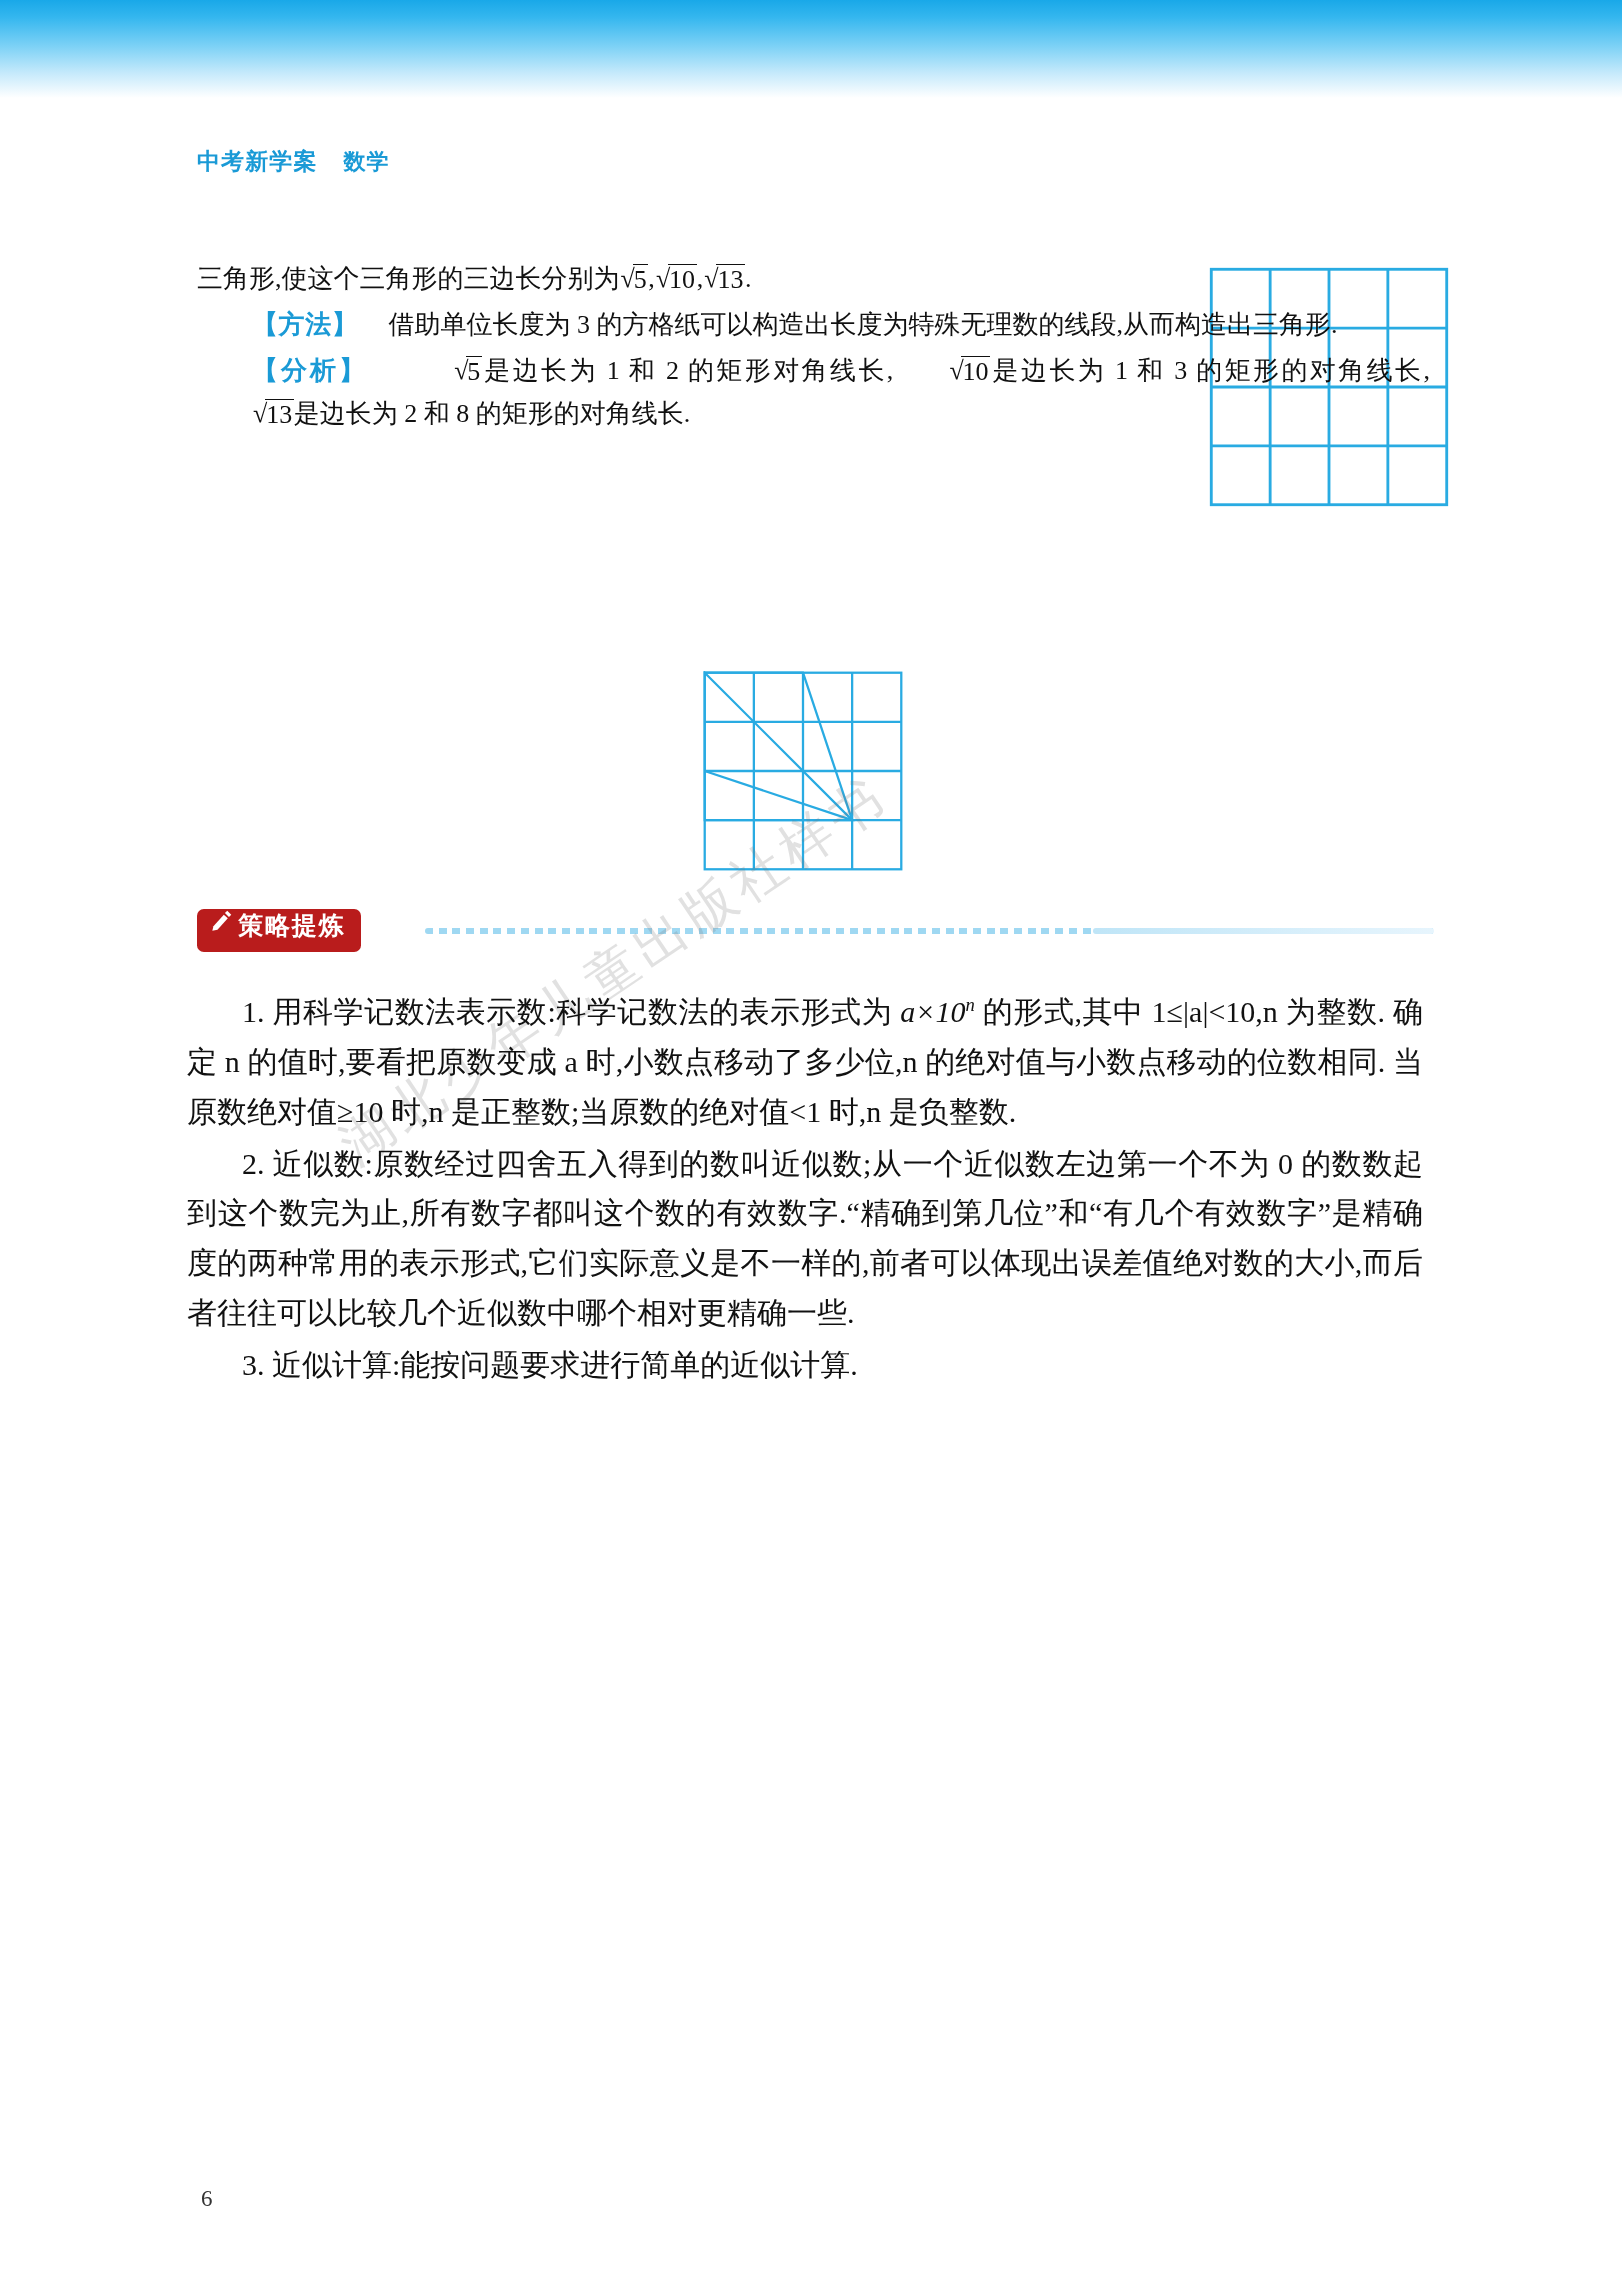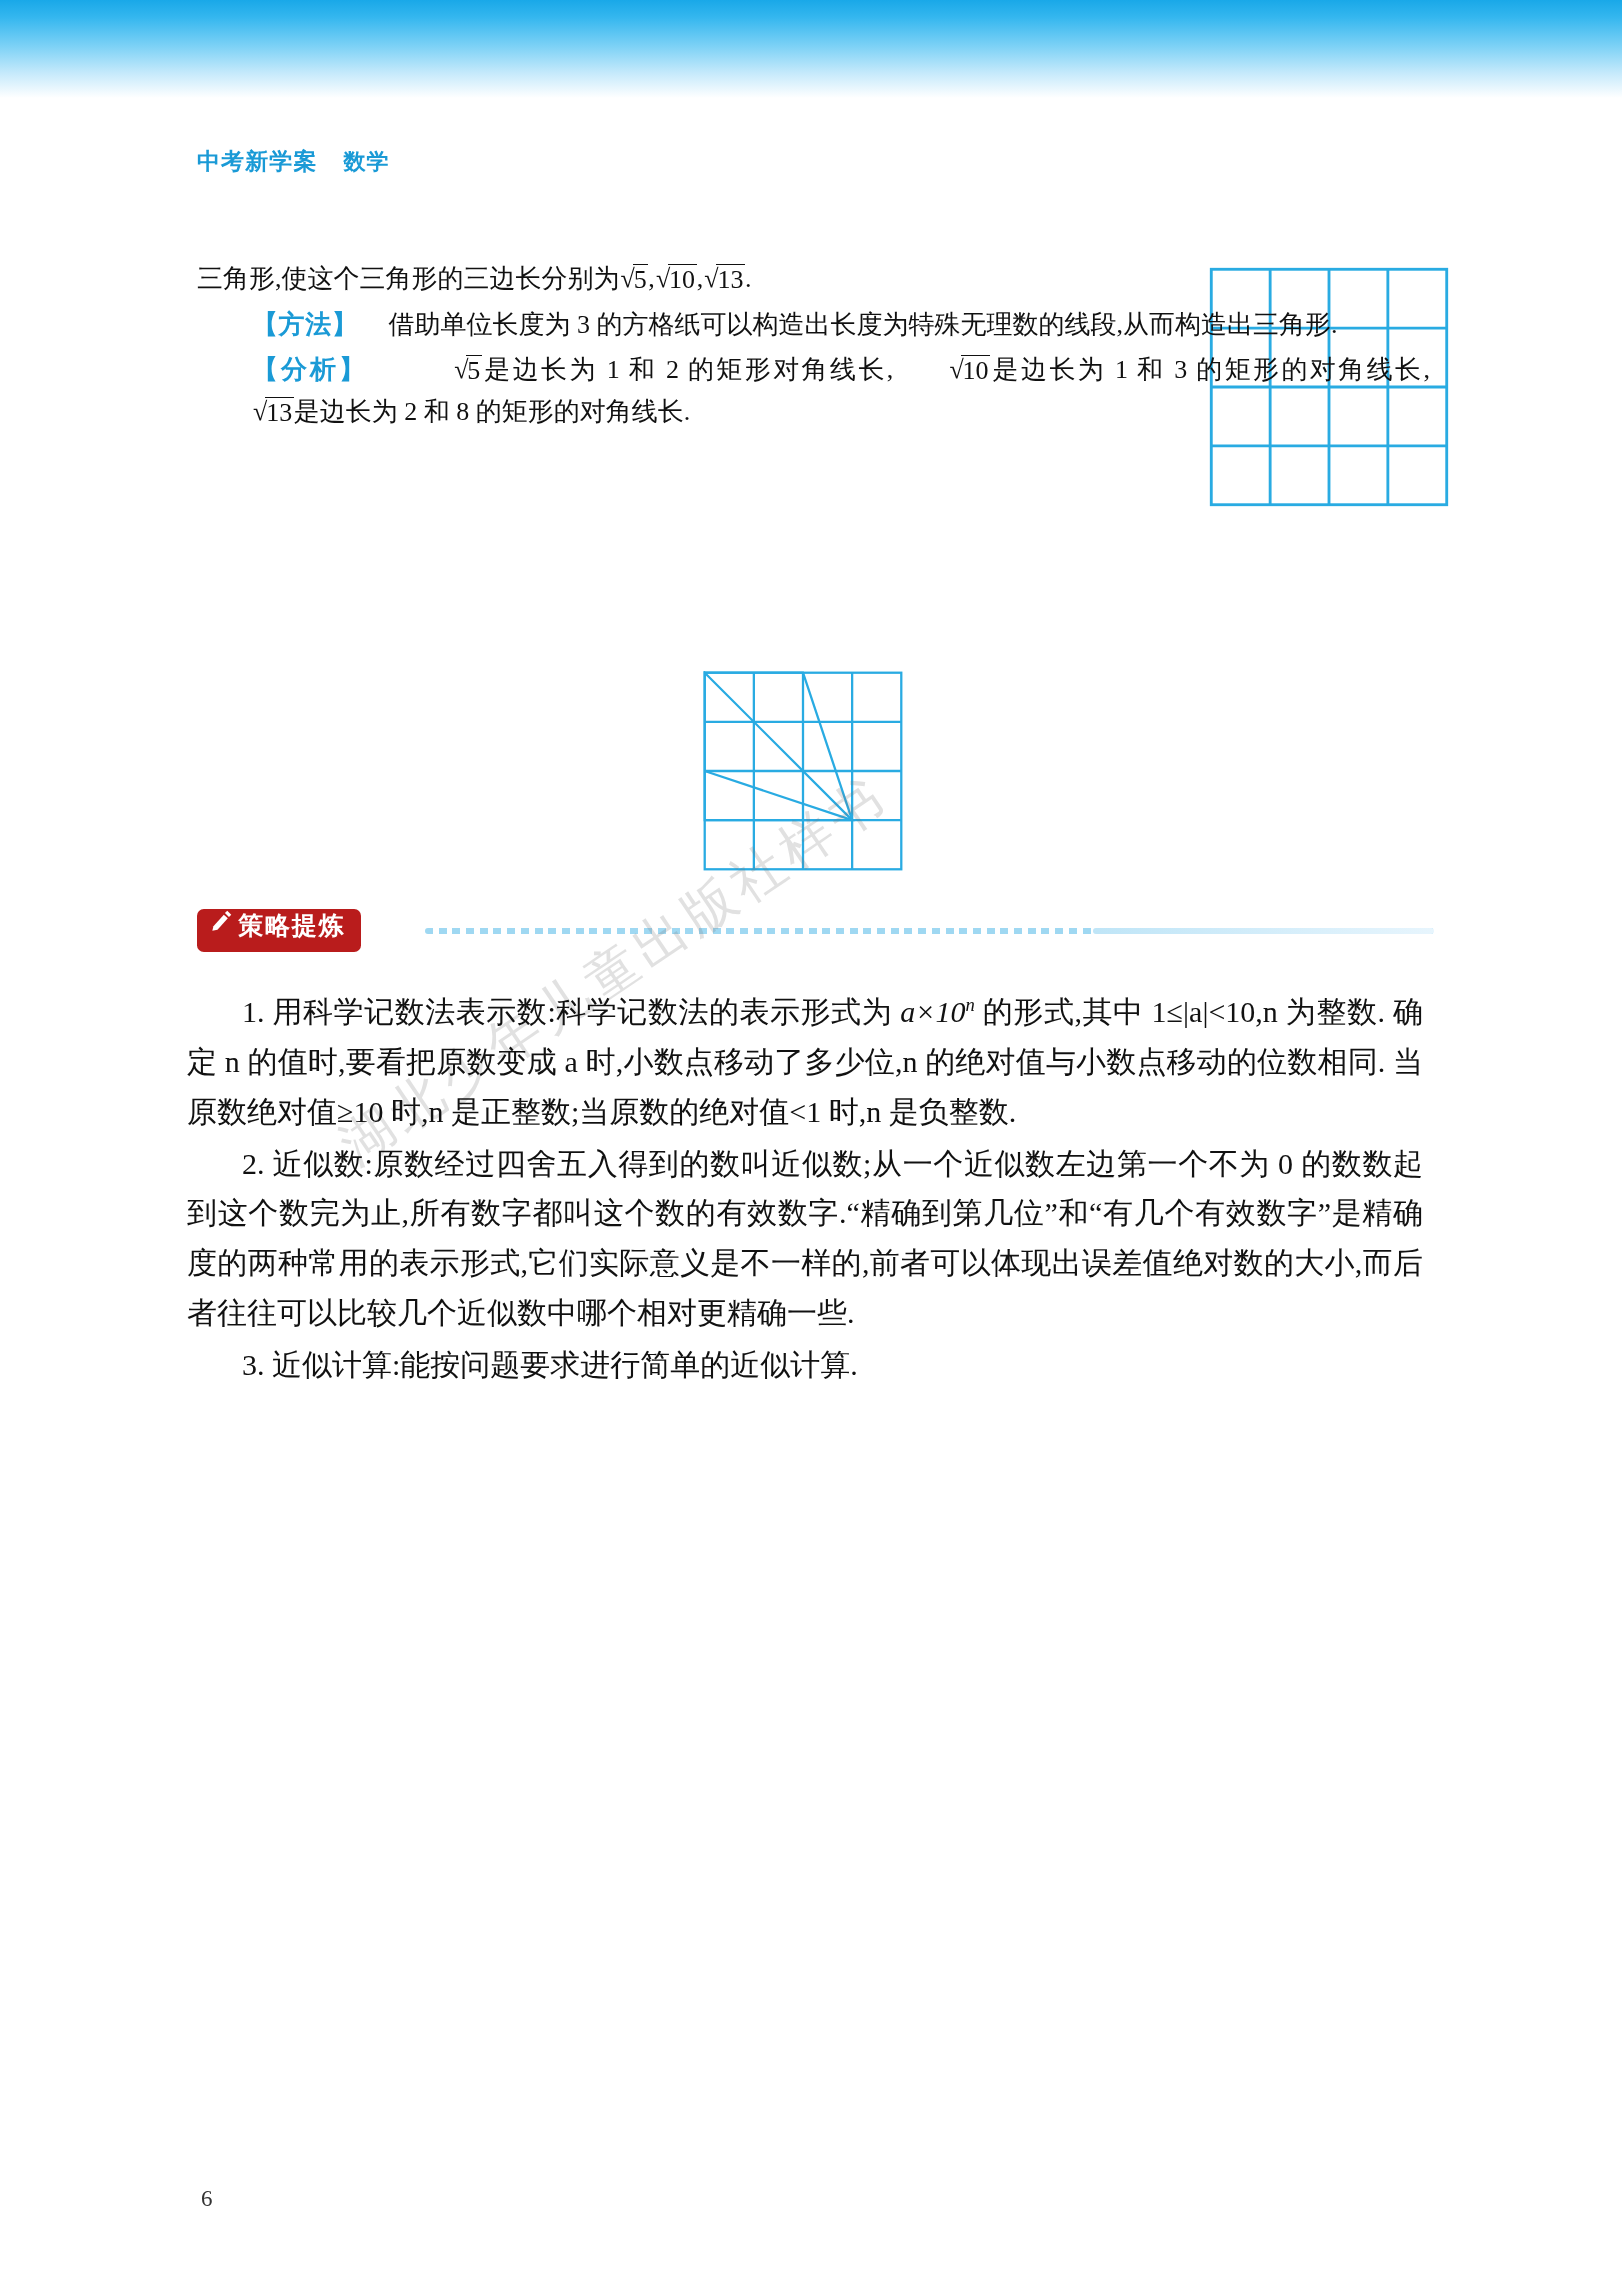--- a/index.html
+++ b/index.html
@@ -51,21 +51,21 @@
     color: #111111;
   }
   .para {
     margin: 0 0 3.4px 0;
     text-align: justify;
   }
   .indent { text-indent: 55px; }
   .tag {
     color: #1a9ad6;
     font-weight: bold;
-    font-family: Liberation Serif, serif;
+    font-family: Liberation Mono, monospace;
     letter-spacing: 0.6px;
   }
   .gap { display: inline-block; width: 30px; }
 
   
   .sqrt {
     display: inline-block;
     position: relative;
     padding-left: 1.1px;
     white-space: nowrap;

